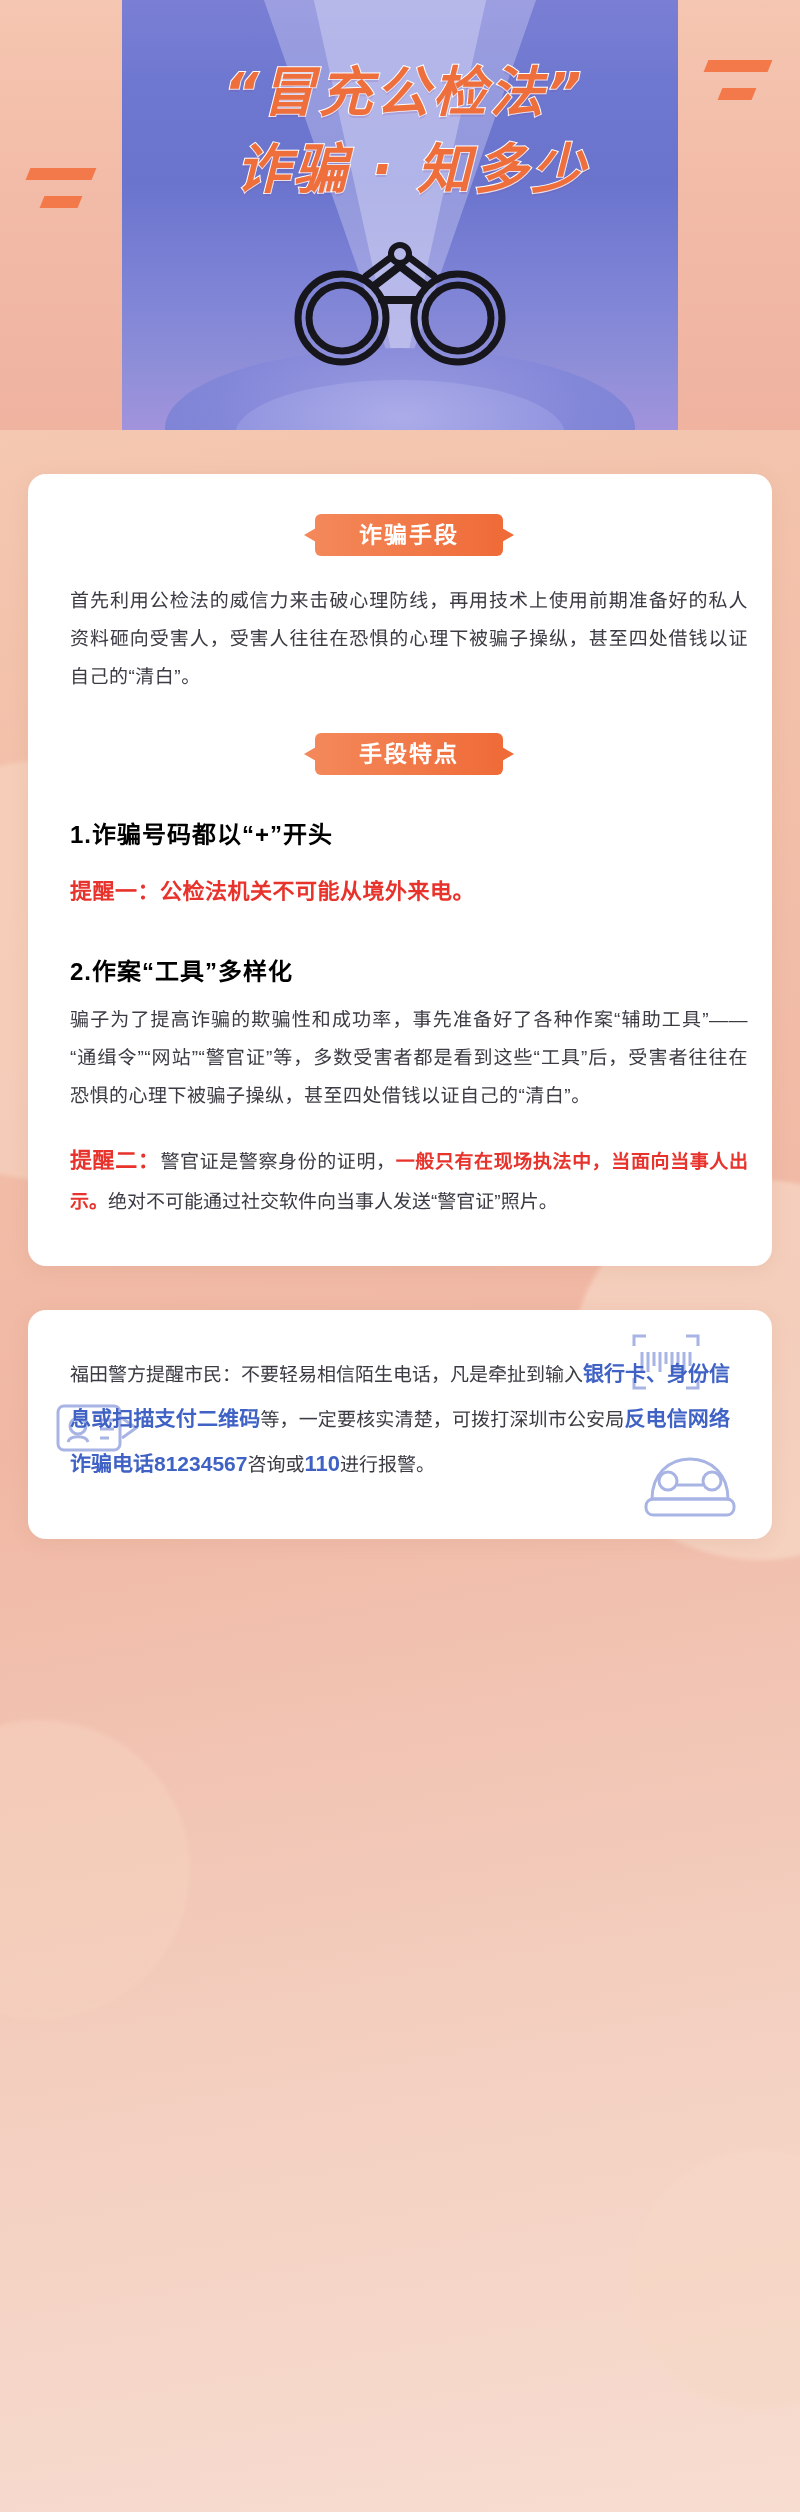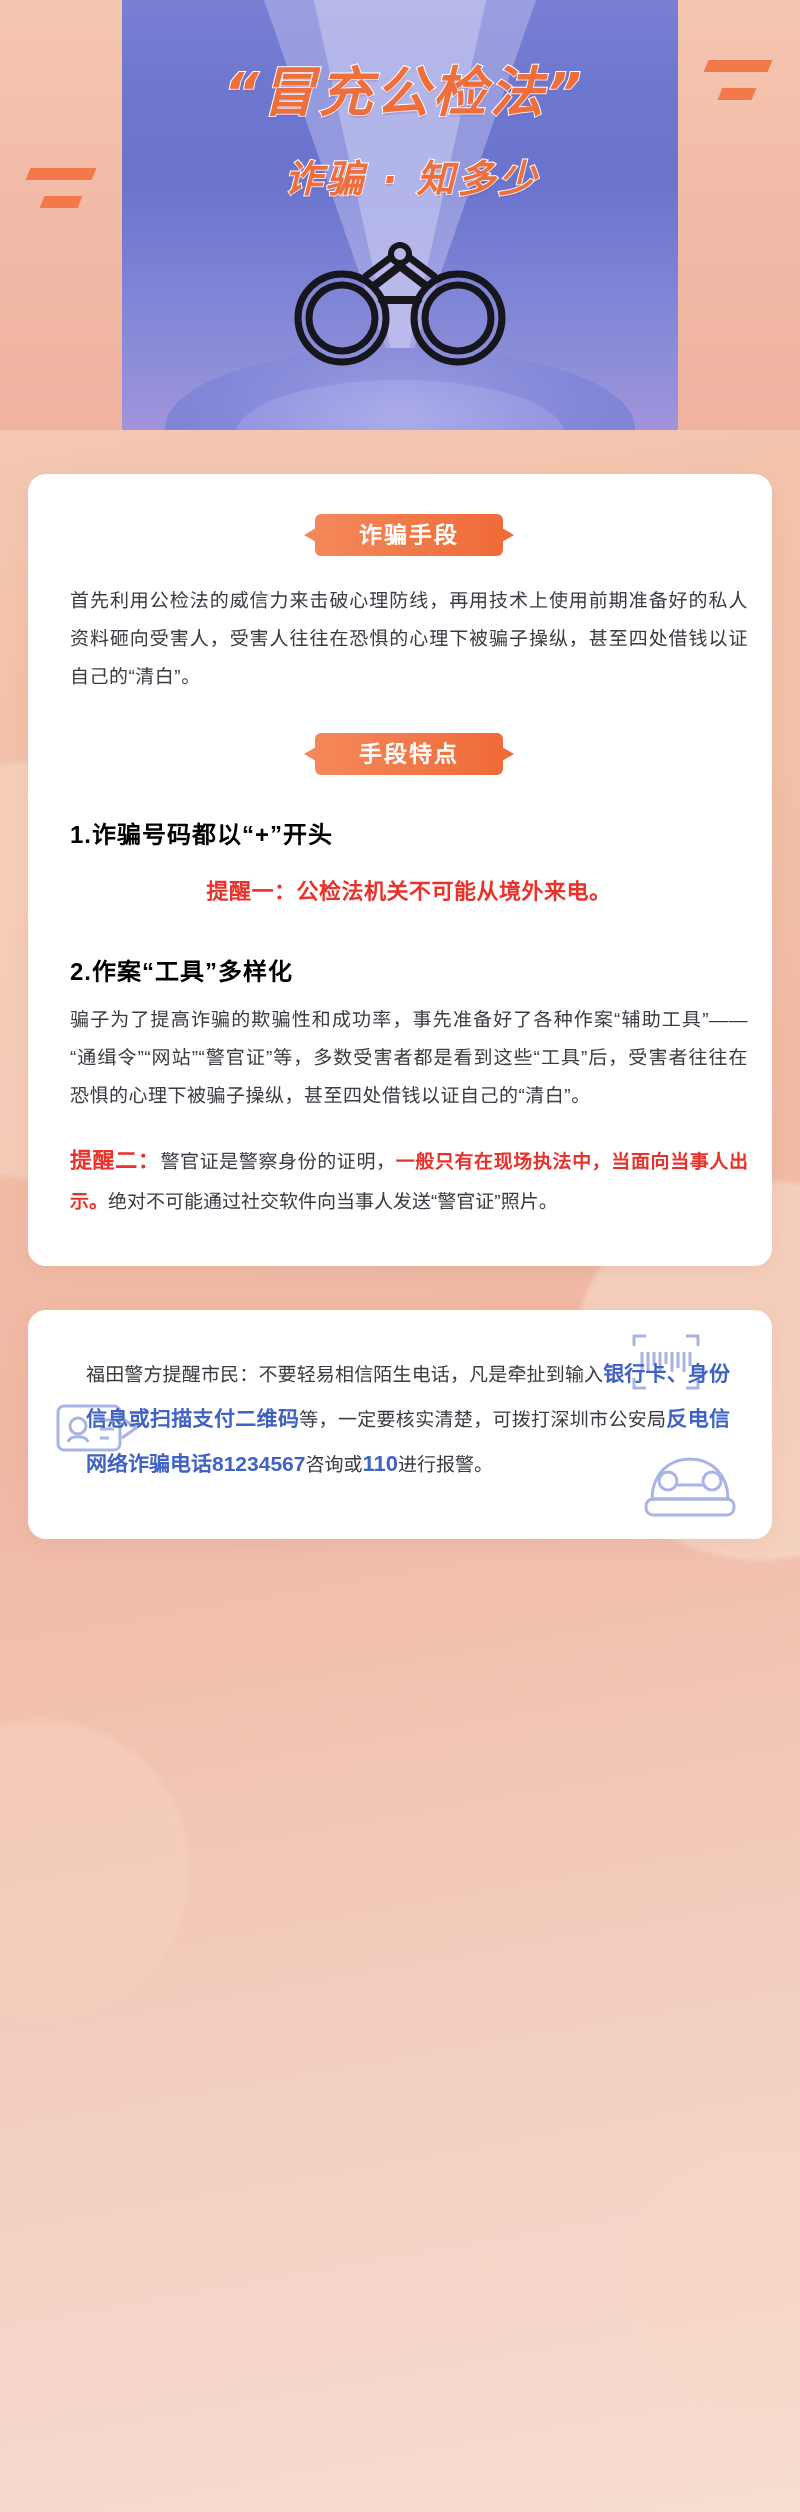--- a/index.html
+++ b/index.html
@@ -110,21 +110,21 @@
     font-family: "DejaVu Sans", "Liberation Sans", sans-serif;
     font-weight: bold;
     font-style: italic;
     letter-spacing: 3px;
     color: #ef6f3c;
     -webkit-text-stroke: 2px #ffffff;
     paint-order: stroke fill;
     text-shadow: 0 3px 0 rgba(120, 70, 150, .18);
   }
   .title-line1 { font-size: 54px; line-height: 62px; }
-  .title-line2 { font-size: 38px; line-height: 66px; margin-top: 22px; padding-left: 16px; }
+  .title-line2 { font-size: 54px; line-height: 66px; margin-top: 13px; padding-left: 16px; }
 
   .accent-bar {
     position: absolute;
     background: #f4794a;
     z-index: 5;
   }
   .acc1 { left: 28px; top: 168px; width: 66px; height: 12px; transform: skewX(-22deg); }
   .acc2 { left: 42px; top: 196px; width: 38px; height: 12px; transform: skewX(-22deg); }
   .acc3 { right: 30px; top: 60px; width: 64px; height: 12px; transform: skewX(-22deg); }
   .acc4 { right: 46px; top: 88px; width: 34px; height: 12px; transform: skewX(-22deg); }
@@ -144,21 +144,21 @@
     background: #ffffff;
     border-radius: 18px;
     box-shadow: 0 4px 18px rgba(180, 120, 100, .12);
   }
   .card-main {
     margin: 44px 28px 0 28px;
     padding: 40px 24px 44px 42px;
   }
   .card-foot {
     margin: 44px 28px 0 28px;
-    padding: 42px 42px 52px 58px;
+    padding: 42px 42px 52px 42px;
     overflow: hidden;
   }
 
   .badge {
     display: block;
     width: 188px;
     margin: 0 auto 26px auto;
     text-align: center;
     color: #ffffff;
     font-size: 23px;
@@ -197,21 +197,20 @@
     color: #000000;
     letter-spacing: 1px;
   }
   .tip-red {
     margin: 22px 0 0 0;
     font-size: 22px;
     font-weight: bold;
     color: #e8332c;
     line-height: 40px;
     letter-spacing: .5px;
-    text-align: center;
   }
   .tip-mixed {
     margin: 26px 0 0 0;
     font-size: 19px;
     line-height: 40px;
     color: #3b3b44;
     text-align: justify;
   }
   .tip-mixed .lead {
     font-size: 22px;

